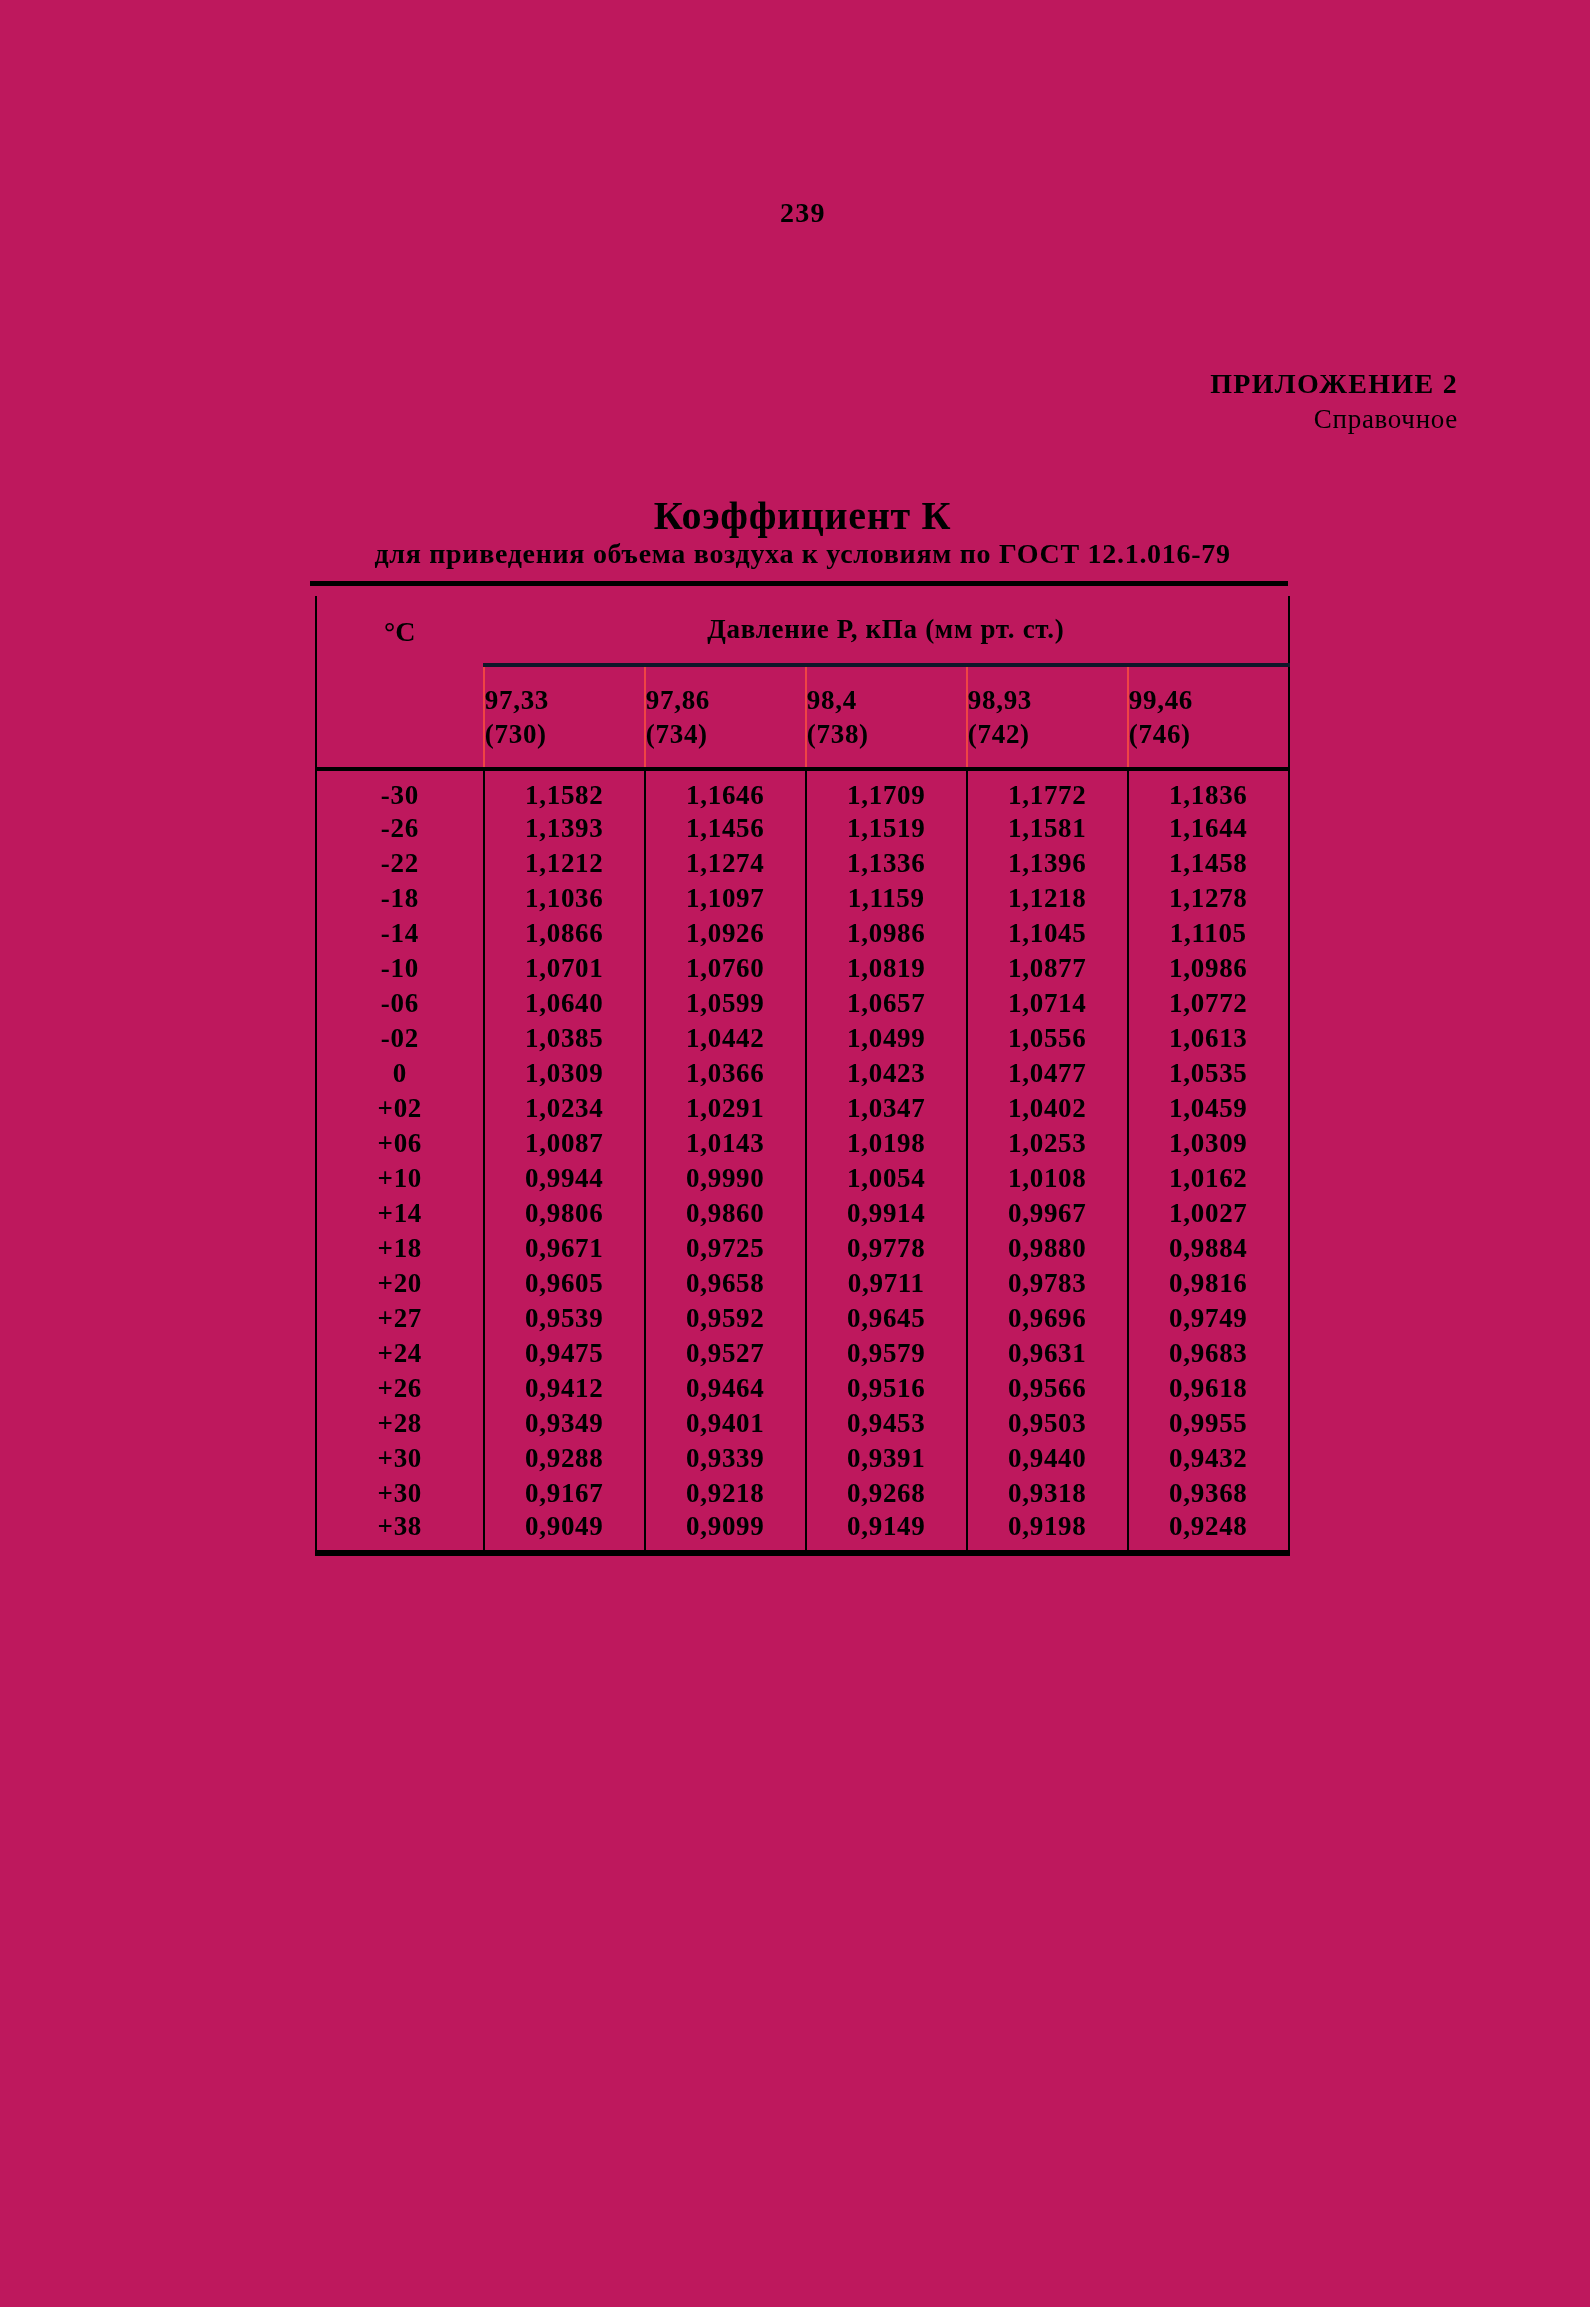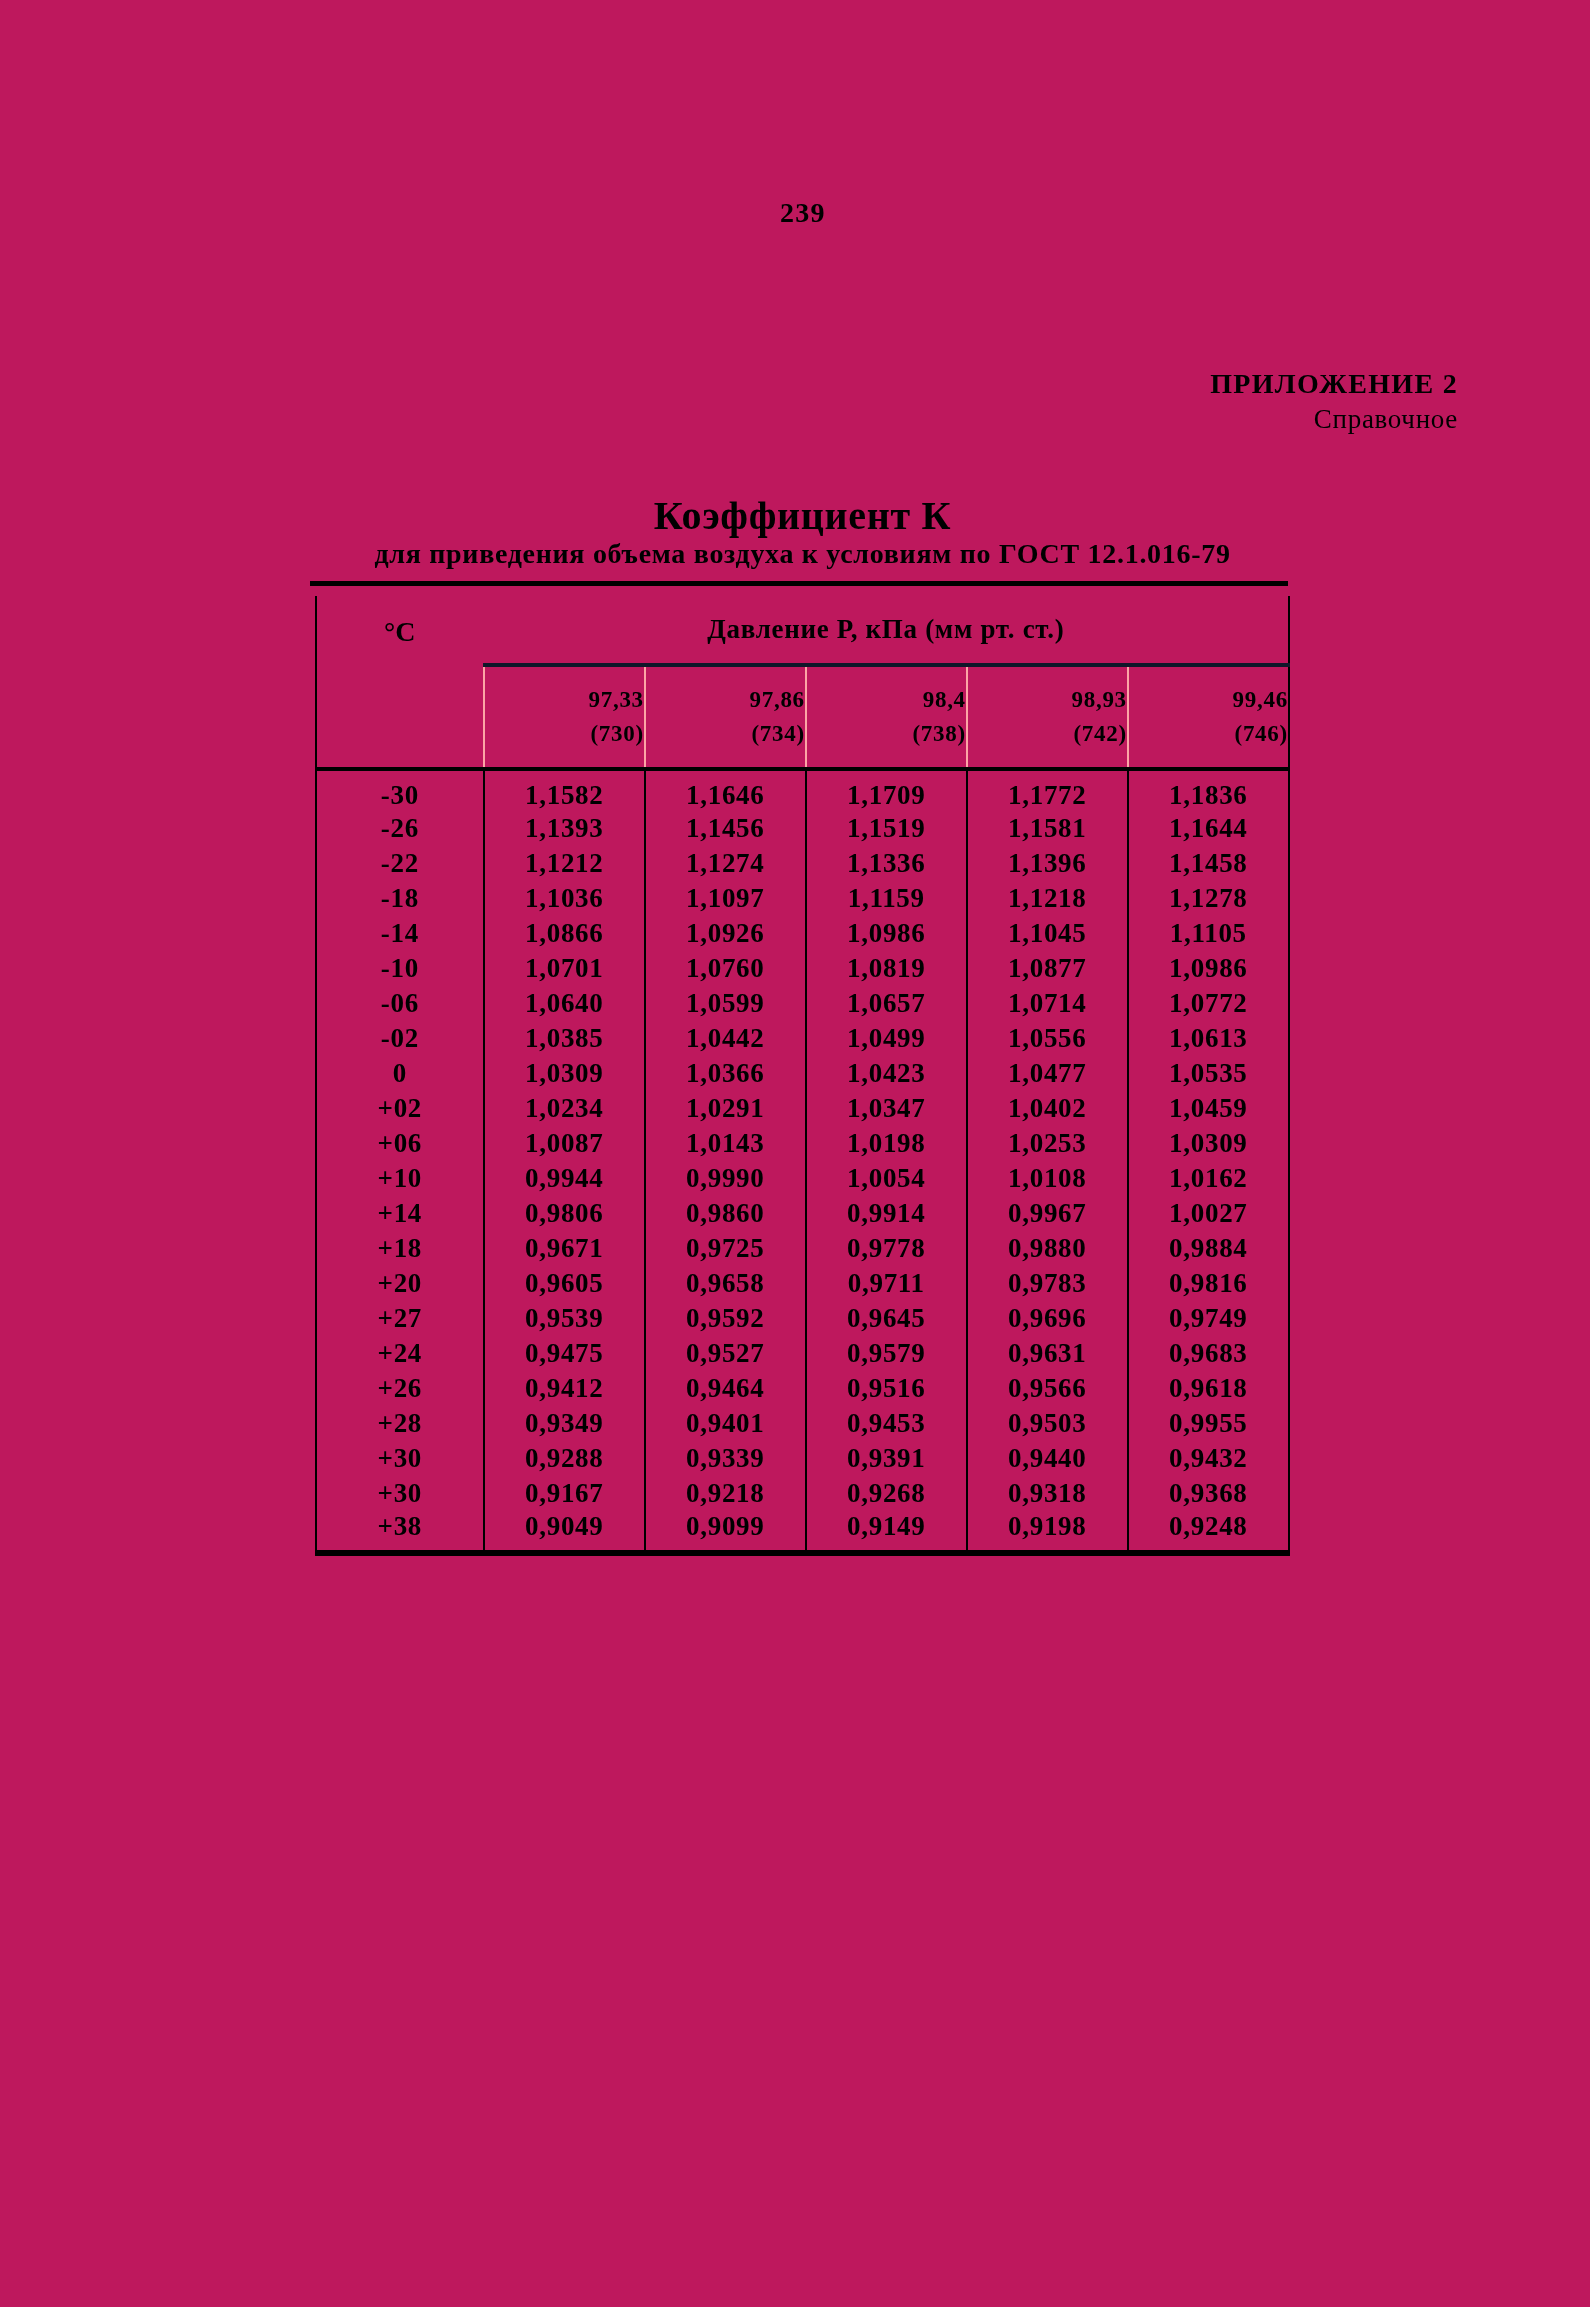--- a/index.html
+++ b/index.html
@@ -92,24 +92,24 @@
   .pressure-th {
     height:67px;
     font-size:27px;
     text-align:center;
     vertical-align:middle;
     border-bottom:4px solid #0f172a;
     letter-spacing:0.7px;
   }
   .col-th {
     height:100px;
-    font-size:23px;
-    text-align:right;
+    font-size:27px;
+    text-align:left;
     vertical-align:middle;
-    border-left:2px solid #fca5a5;
+    border-left:2px solid #ef4444;
     border-bottom:4px solid #000;
     line-height:34px;
     letter-spacing:0.7px;
   }
   tbody tr { height:35px; }
   tbody td {
     font-size:27px;
     text-align:center;
     vertical-align:middle;
     letter-spacing:0.7px;

